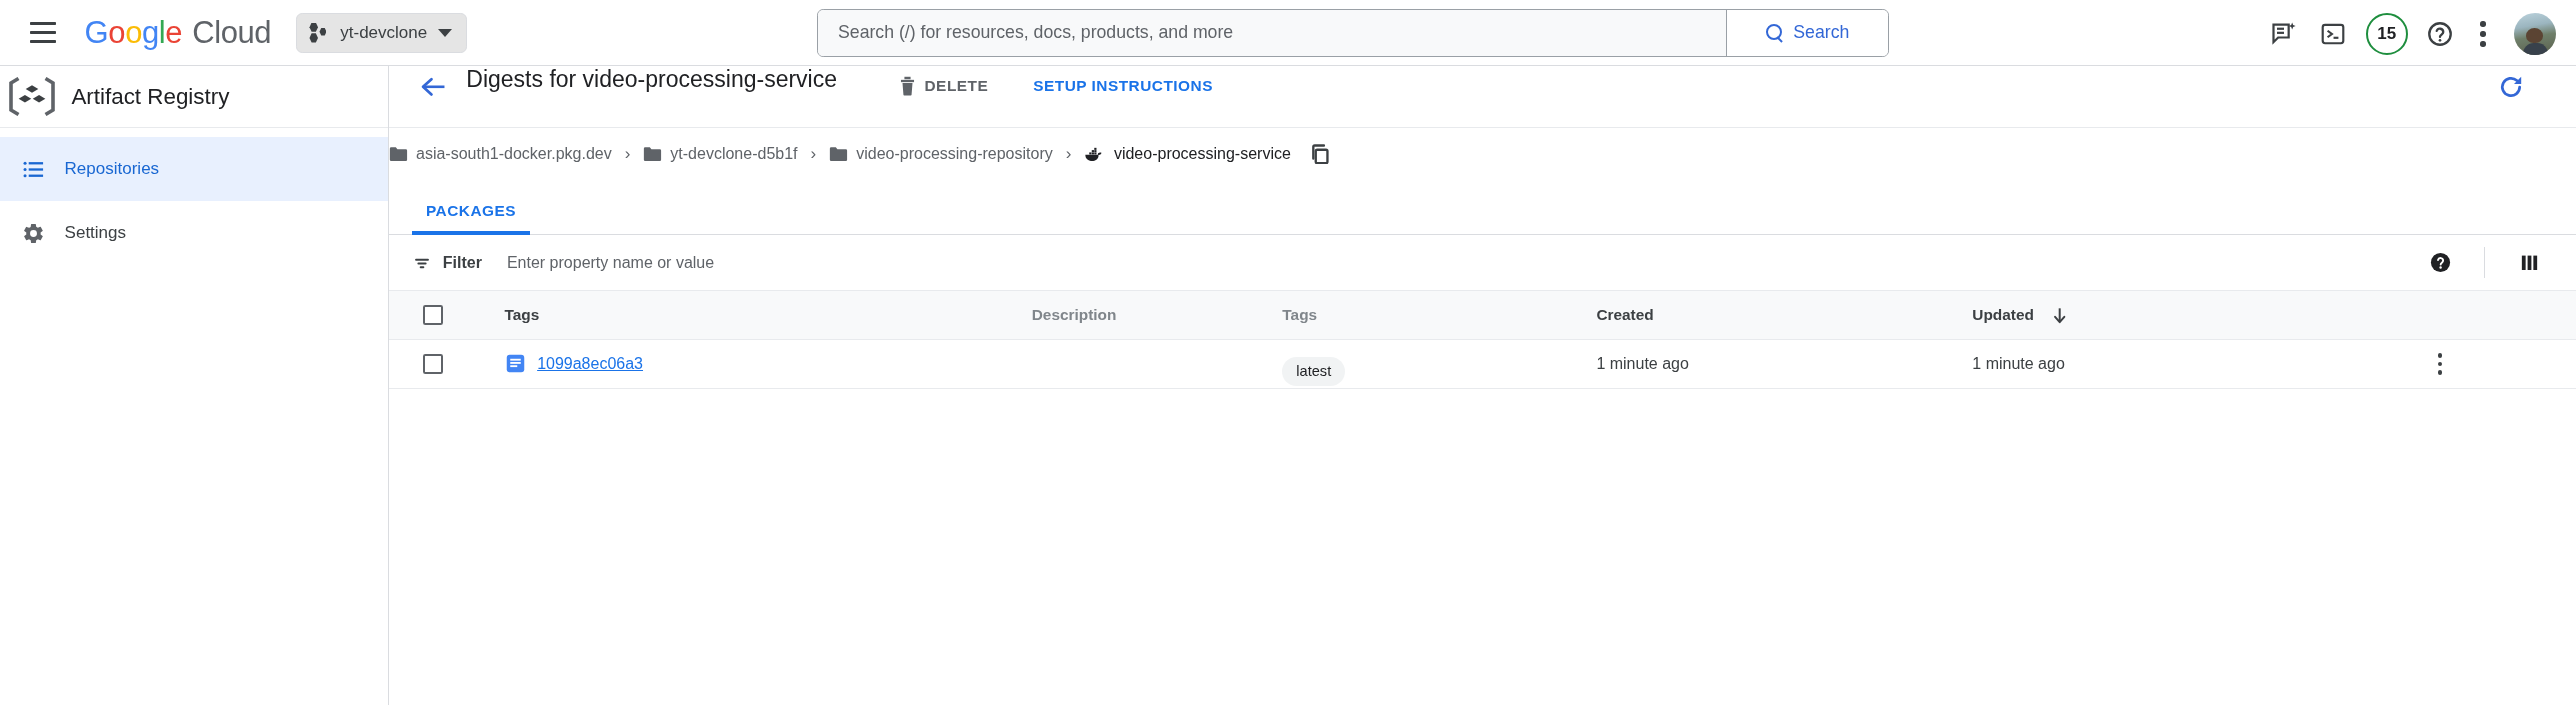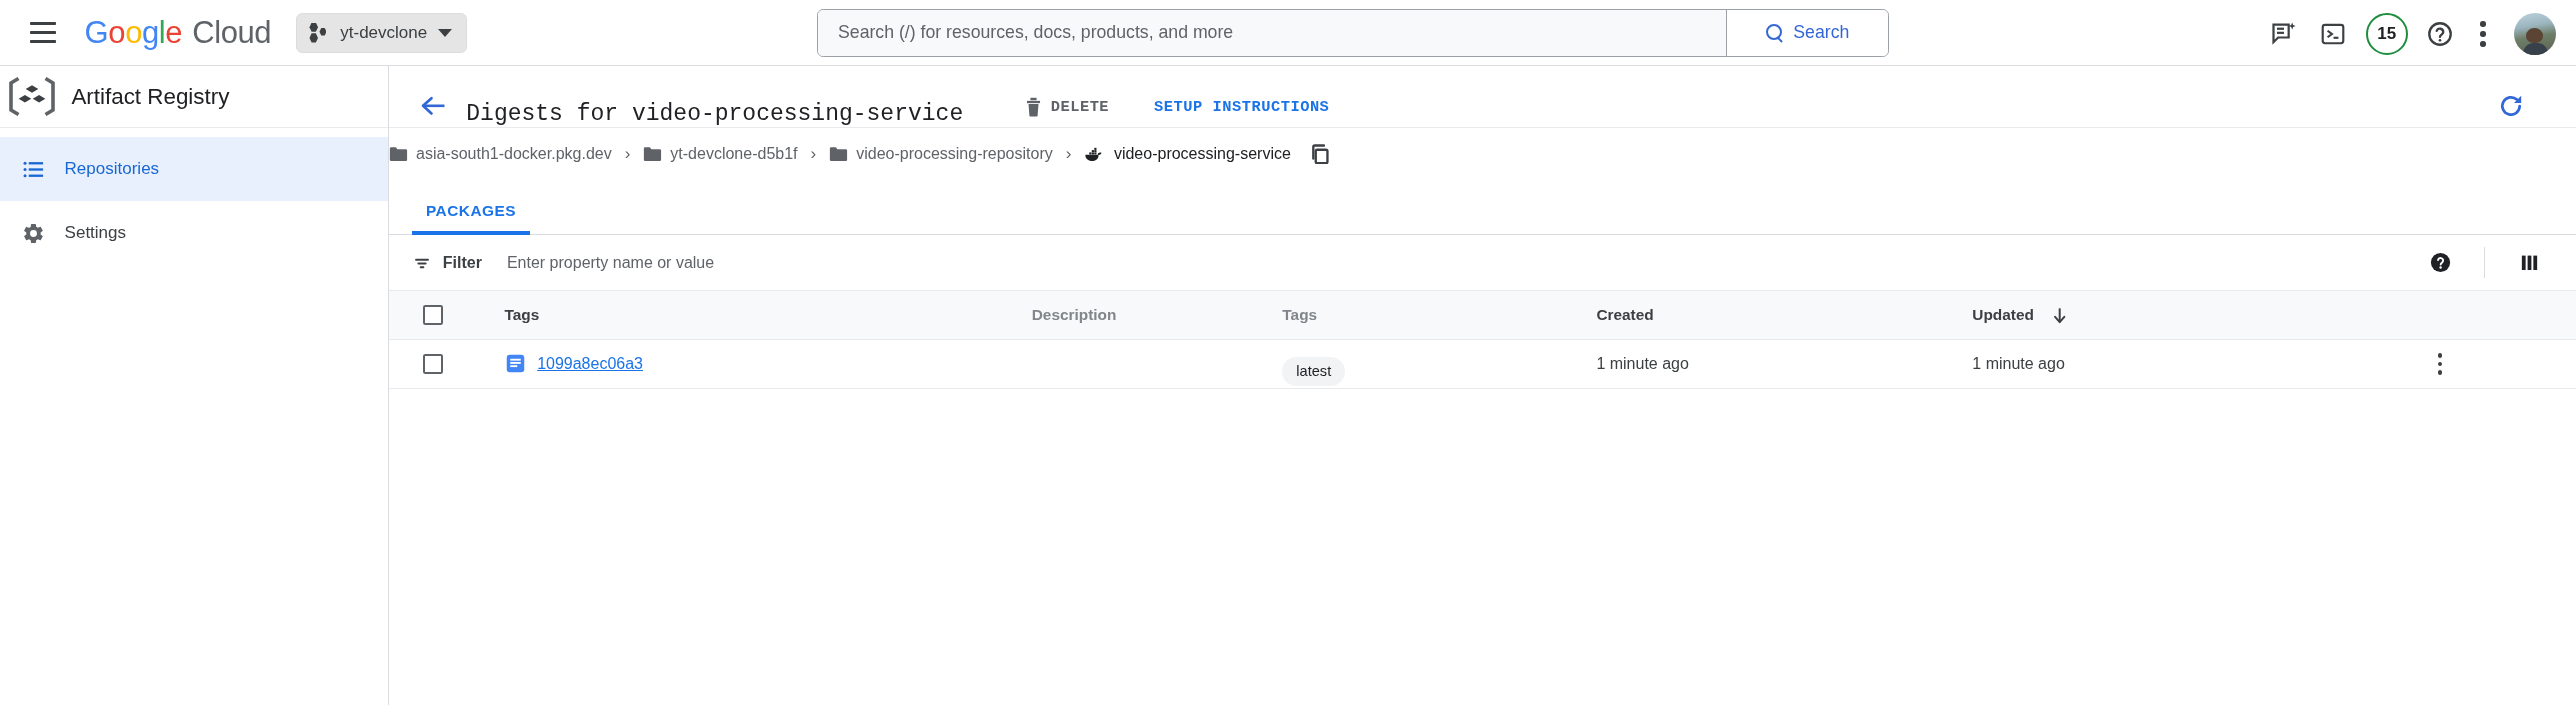--- a/index.html
+++ b/index.html
@@ -179,25 +179,24 @@
     font-size: 17px; color: #3c4043;
   }
   .side-item.active { background: #e8f0fe; color: #1967d2; }
   .side-item .ico { width: 23px; height: 23px; flex: none; display:block; }
 
   
   .content { flex: 1; min-width: 0; display: flex; flex-direction: column; background:#fff; }
 
   .page-head {
     height: 62px; flex: none;
-    display: flex; align-items: flex-end;
+    display: flex; align-items: flex-start;
     padding-left: 23px; padding-right: 44px;
     border-bottom: 0.8px solid #e8eaed;
     gap: 0px;
-    font-family: Liberation Mono, monospace;
   }
   .back-btn { width: 42px; height: 42px; display:flex; align-items:center; justify-content:center; cursor:pointer; flex:none; }
   .page-title {
     font-size: 23px; color: #202124; white-space: nowrap;
     margin-left: 12.3px; margin-right: 48px;
   }
   .hbtn {
     display: flex; align-items: center; gap: 8.5px;
     height: 40px; padding: 0 14px; cursor: pointer;
     font-size: 15.4px; font-weight: bold; letter-spacing: 0.5px;

